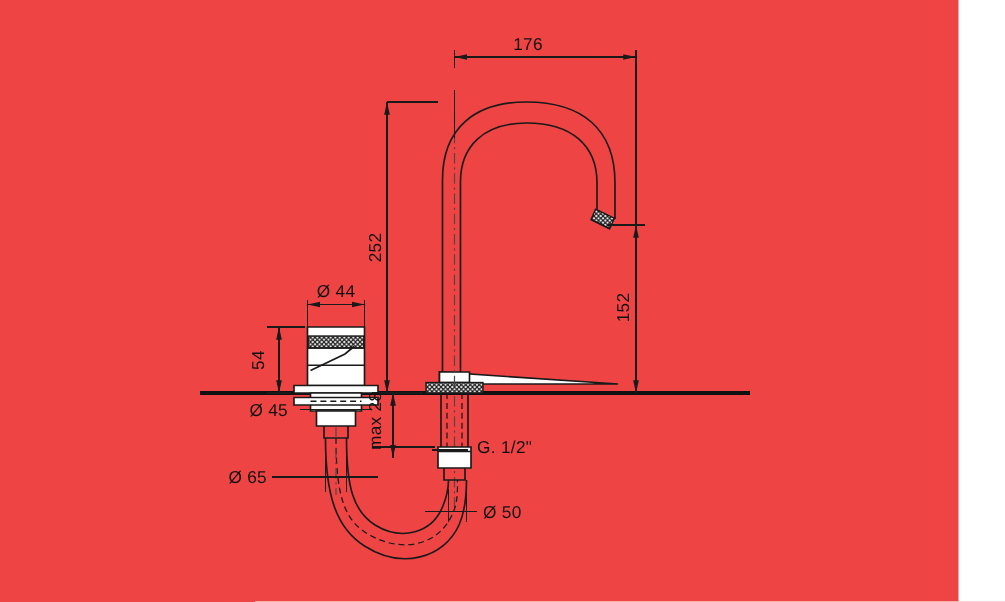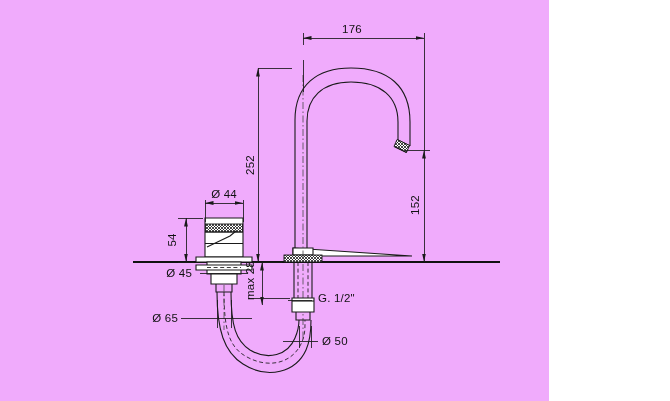--- a/index.html
+++ b/index.html
@@ -5,23 +5,23 @@
   html, body {
     margin: 0;
     padding: 0;
     background: #ffffff;
   }
   body {
     font-family: "Liberation Sans", sans-serif;
   }
   #drawing-root {
     position: relative;
-    width: 549px;
+    width: 639px;
     height: 401px;
-    background: #f0abfc;
+    background: #ef4444;
     overflow: hidden;
   }
   svg.cad {
     position: absolute;
     left: 0;
     top: 0;
     width: 670px;
     height: 401px;
     display: block;
   }

